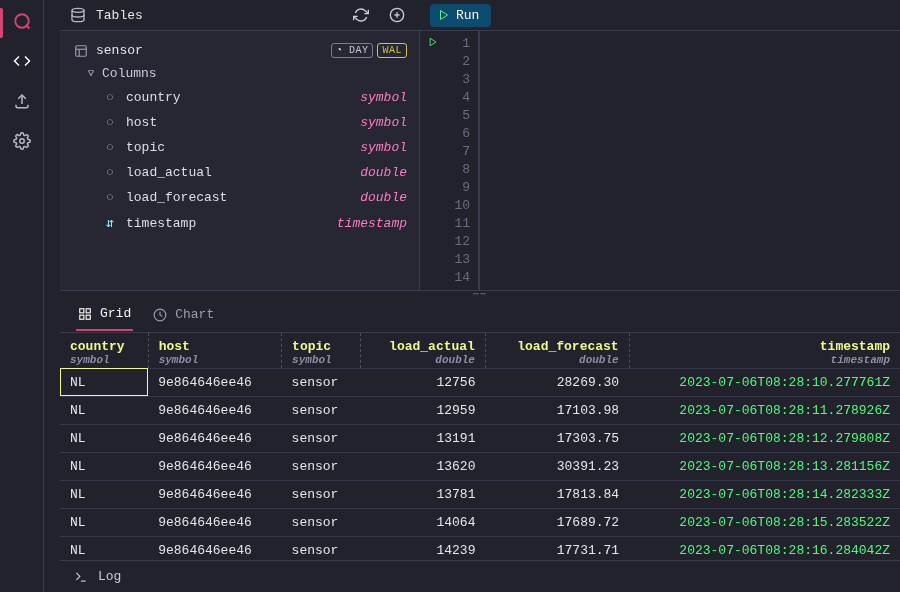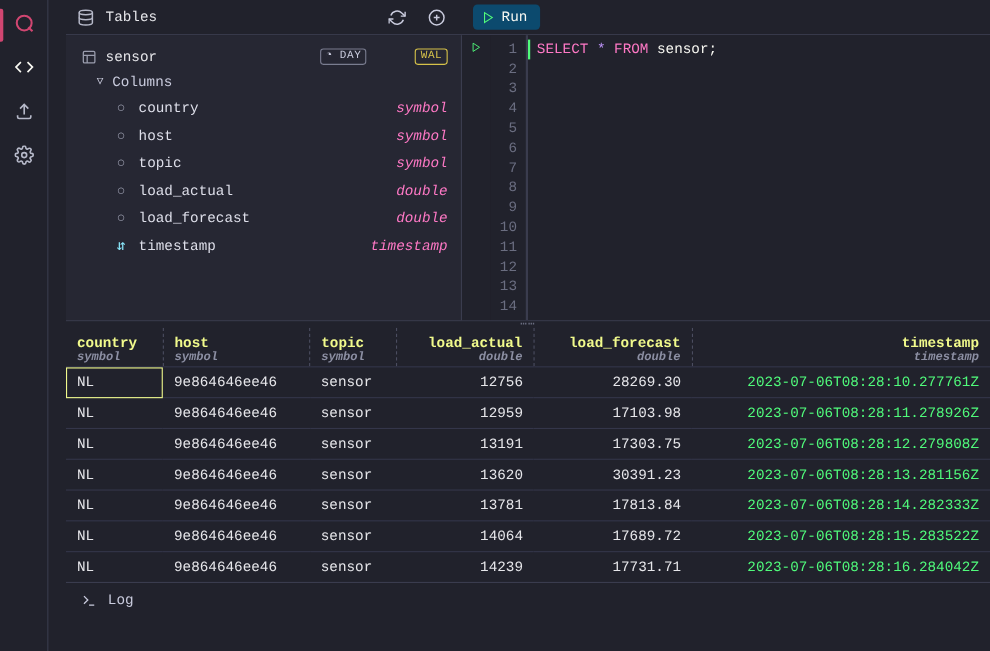--- a/index.html
+++ b/index.html
@@ -84,21 +84,21 @@
     display: flex; align-items: center;
     padding: 4px 4px;
     font-size: 13px;
     color: #e6e6ea;
   }
   .table-row .name { margin-left: 8px; }
   .badges { margin-left: auto; display:flex; gap:4px; align-items:center; }
   .badge { font-size: 10px; padding: 1px 4px; border-radius: 3px; letter-spacing: .5px;}
   .badge.day { border: 1px solid #7a7d90; color: #c9cbdd; }
   .badge.day::before { content:"◔ "; }
-  .badge.wal { border: 1px solid #d6c24a; color: #d6c24a; margin-left: 40px; }
+  .badge.wal { border: 1px solid #d6c24a; color: #d6c24a; }
   .cols-hdr {
     margin-left: 14px;
     display: flex; align-items: center;
     padding: 4px;
     color: #c9cbdd;
   }
   .cols-hdr .tri { font-size: 10px; margin-right: 8px; transform: translateY(-1px); }
   .col-row {
     margin-left: 30px;
     display: flex; align-items: center;
@@ -321,33 +321,43 @@
             <div>6</div>
             <div>7</div>
             <div>8</div>
             <div>9</div>
             <div>10</div>
             <div>11</div>
             <div>12</div>
             <div>13</div>
             <div>14</div>
           </div>
-        <div class="code">
-          <div class="line1">
-            <span class="kw">SELECT</span>
-            <span class="star">*</span>
-            <span class="kw">FROM</span>
-            <span class="tk">sensor</span><span class="tk">;</span>
-          </div>
-        </div>
       </div>
     </div>
 
     <div class="drag-handle">⋯⋯</div>
 
+    <div class="tabs">
+      <div class="tab active">
+        <svg width="14" height="14" viewBox="0 0 24 24" fill="none" stroke="currentColor" stroke-width="2">
+            <rect x="3" y="3" width="7" height="7"></rect>
+            <rect x="14" y="3" width="7" height="7"></rect>
+            <rect x="3" y="14" width="7" height="7"></rect>
+            <rect x="14" y="14" width="7" height="7"></rect>
+          </svg>
+        <span>Grid</span>
+      </div>
+      <div class="tab">
+        <svg width="14" height="14" viewBox="0 0 24 24" fill="none" stroke="currentColor" stroke-width="2">
+            <circle cx="12" cy="12" r="10"></circle>
+            <polyline points="12 6 12 12 16 14"></polyline>
+          </svg>
+        <span>Chart</span>
+      </div>
+    </div>
 
     <div class="grid-area">
       <table class="data-table" id="data-table">
           <thead>
             <tr>
               <th><span class="th-name">country</span><span class="th-type">symbol</span></th>
               <th><span class="th-name">host</span><span class="th-type">symbol</span></th>
               <th><span class="th-name">topic</span><span class="th-type">symbol</span></th>
               <th class="numr"><span class="th-name">load_actual</span><span class="th-type">double</span></th>
               <th class="numr"><span class="th-name">load_forecast</span><span class="th-type">double</span></th>

